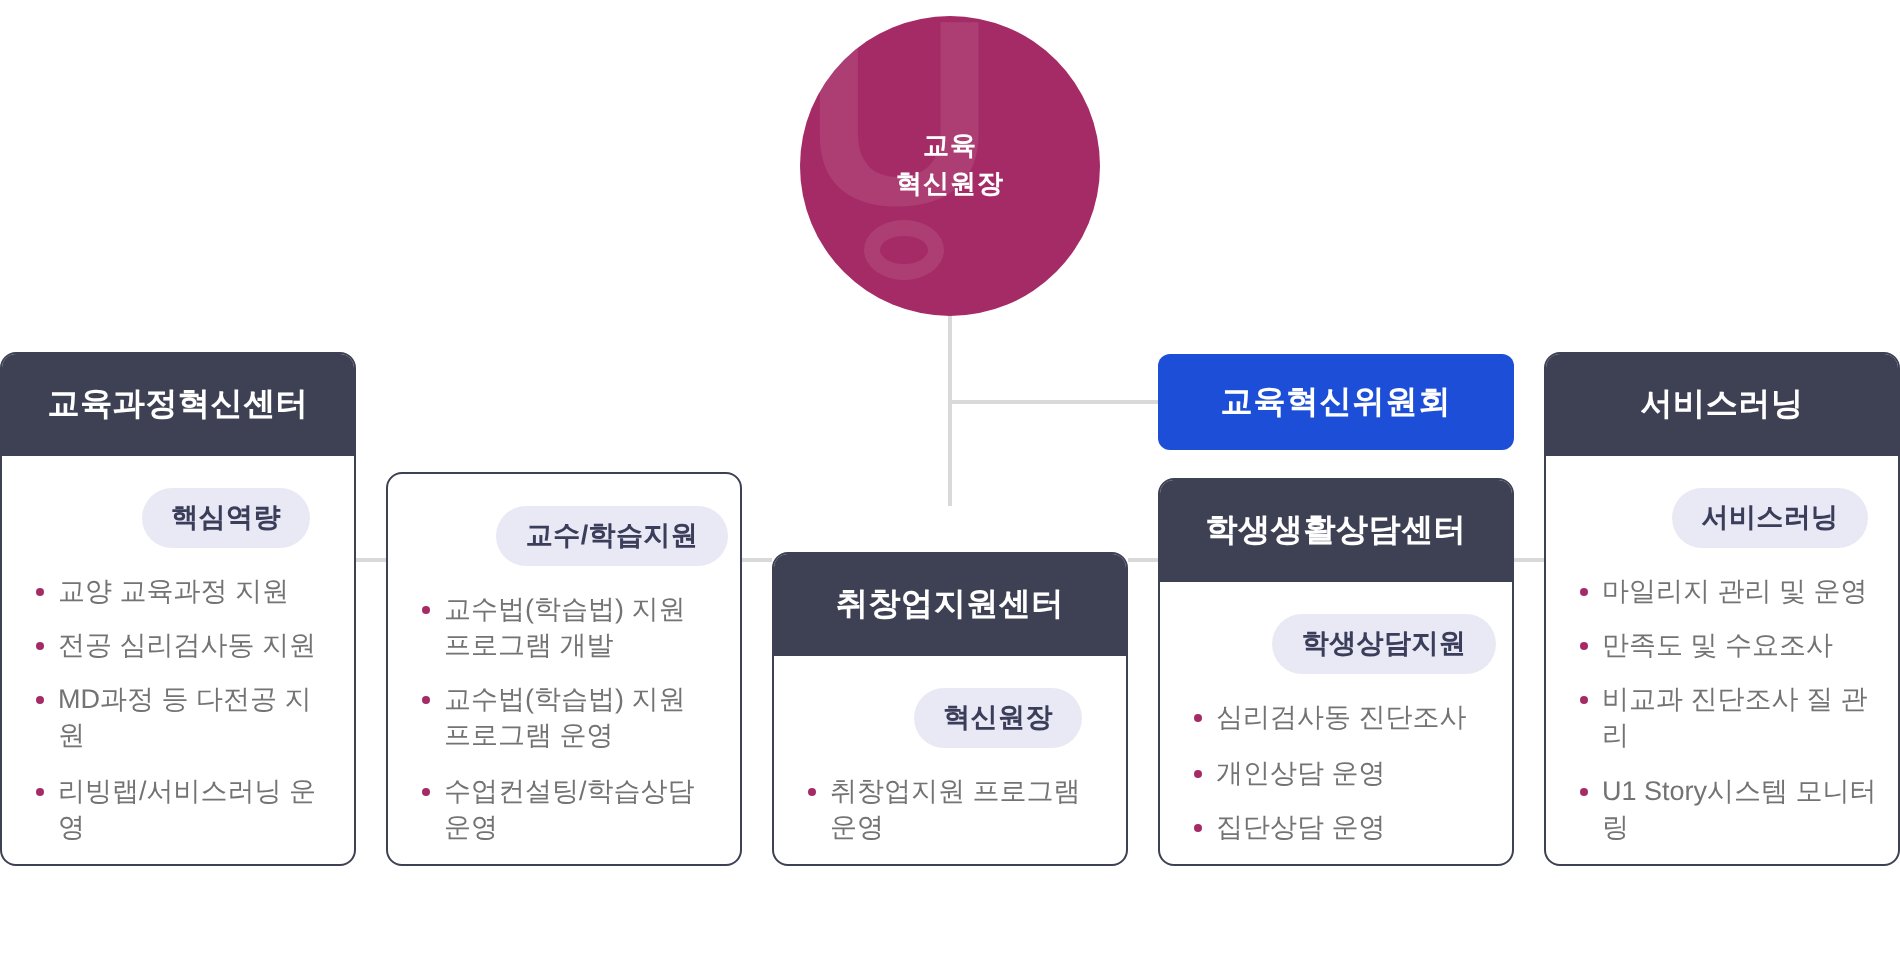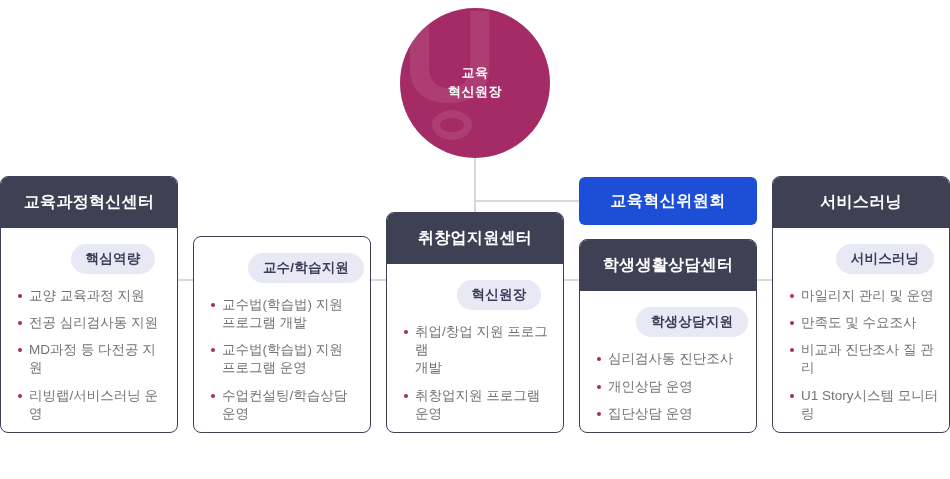--- a/index.html
+++ b/index.html
@@ -184,25 +184,20 @@
       </div>
     </div>
 
     <div class="center-box">
       <div class="center-head">취창업지원센터</div>
       <div class="center-body">
         <div class="badge-wrap"><span class="badge">혁신원장</span></div>
         <ul class="item-list">
           <li class="item">
               <span class="dot"></span>
-              <span class="item-text">취업/창업 지원 프로그램
-개발</span>
-            </li>
-          <li class="item">
-              <span class="dot"></span>
               <span class="item-text">취창업지원 프로그램 운영</span>
             </li>
 
         </ul>
       </div>
     </div>
 
     <div class="center-box">
       <div class="center-head">학생생활상담센터</div>
       <div class="center-body">

